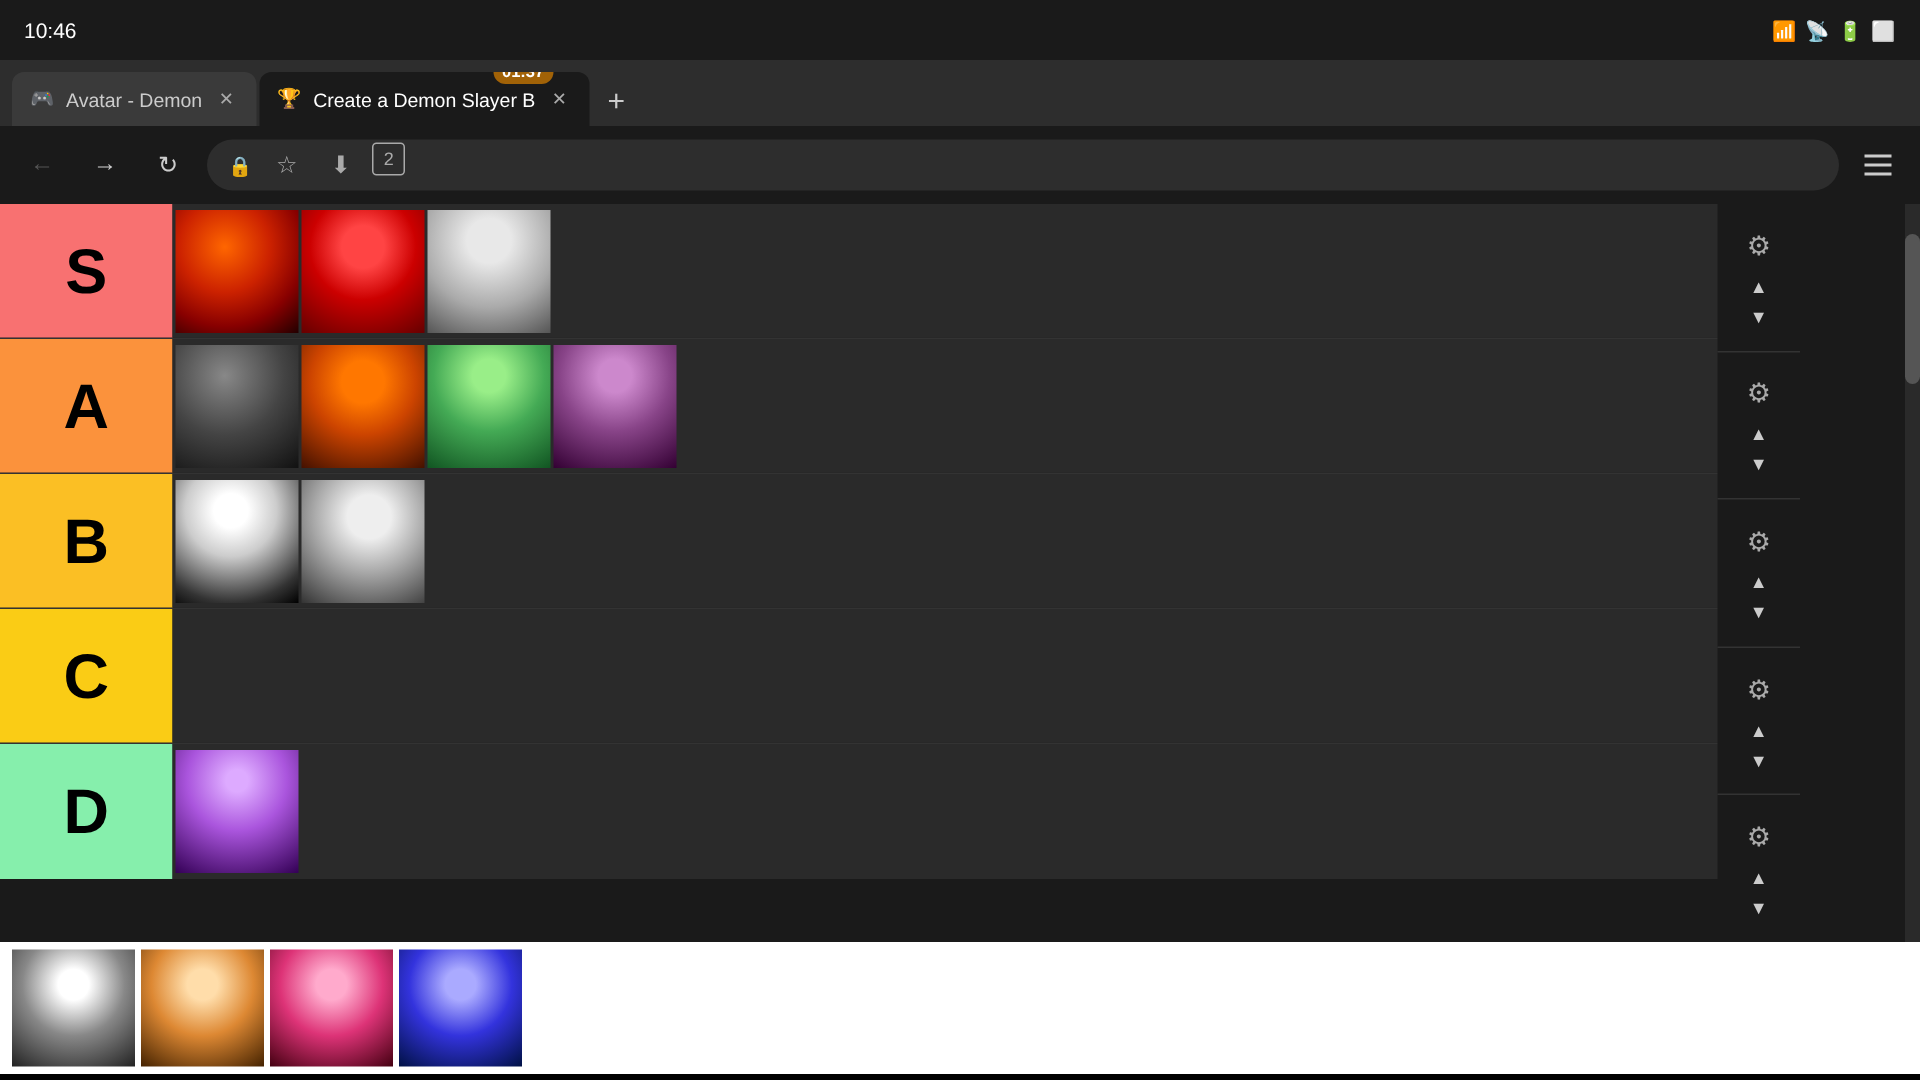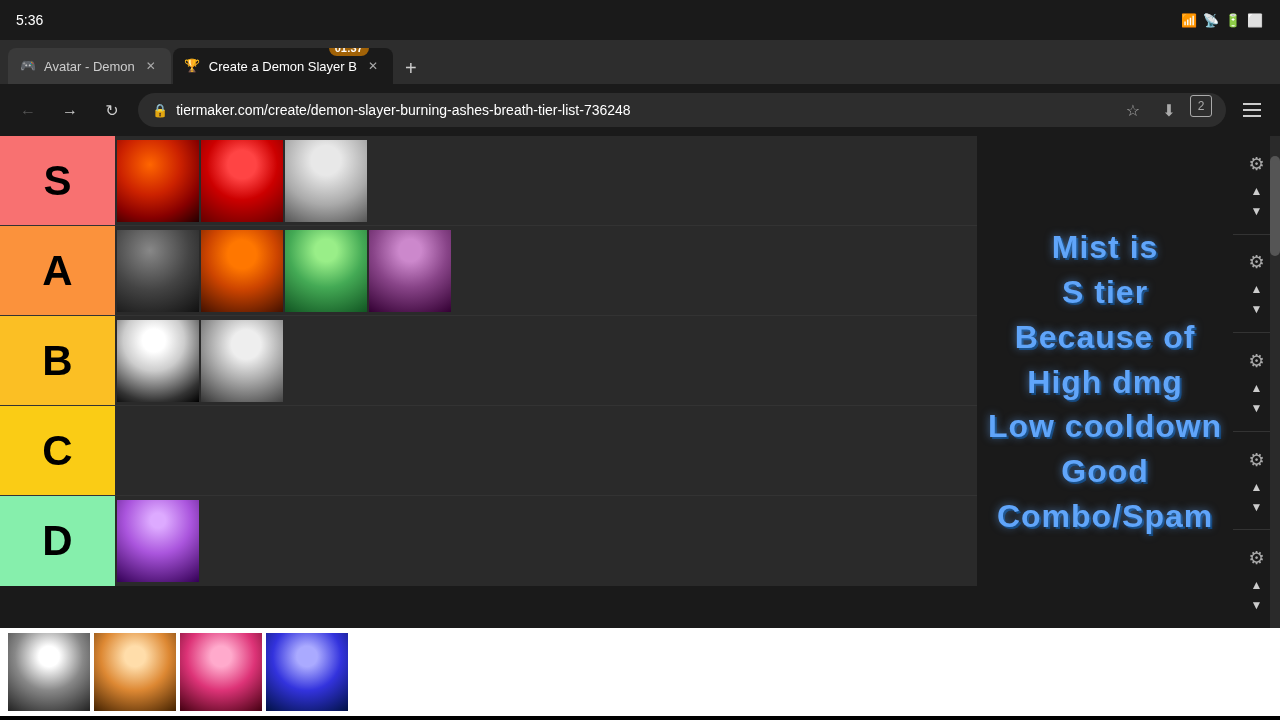--- a/index.html
+++ b/index.html
@@ -354,21 +354,21 @@
       width: 18px;
       height: 2px;
       background: #ccc;
       margin: 2px 0;
     }
   </style>
 </head>
 <body>
 
 <div class="status-bar">
-  <span>5:36</span>
+  <span>10:46</span>
   <div class="status-icons">
     <span>📶</span>
     <span>📡</span>
     <span>🔋</span>
     <span>⬜</span>
   </div>
 </div>
 
 <div class="tab-bar">
   <div class="tab inactive">
@@ -384,21 +384,20 @@
   </div>
   <button class="tab-new">+</button>
 </div>
 
 <div class="address-bar">
   <button class="nav-btn disabled">←</button>
   <button class="nav-btn">→</button>
   <button class="nav-btn">↻</button>
   <div class="url-bar">
     <span class="lock-icon">🔒</span>
-    <span class="url-text">tiermaker.com/create/demon-slayer-burning-ashes-breath-tier-list-736248</span>
     <div class="url-actions">
       <button class="url-action-btn">☆</button>
       <button class="url-action-btn">⬇</button>
       <button class="url-action-btn" style="font-size:12px;border:1px solid #aaa;border-radius:3px;width:22px;height:22px;">2</button>
     </div>
   </div>
   <div style="width:32px;height:32px;display:flex;flex-direction:column;align-items:center;justify-content:center;cursor:pointer;">
     <span class="hamburger-line"></span>
     <span class="hamburger-line"></span>
     <span class="hamburger-line"></span>
@@ -454,25 +453,20 @@
       <div class="tier-label d">
         <span>D</span>
       </div>
       <div class="tier-items">
         <div class="char-img anime-d1"></div>
       </div>
     </div>
 
   </div>
 
-  <div class="annotation-panel">
-    <div class="annotation-text">
-      Mist is<br>S tier<br>Because of<br>High dmg<br>Low cooldown<br>Good<br>Combo/Spam
-    </div>
-  </div>
 
   <div class="controls-panel">
     <div class="control-row">
       <button class="control-gear">⚙</button>
       <div class="control-arrows">
         <button class="arrow-btn">▲</button>
         <button class="arrow-btn">▼</button>
       </div>
     </div>
     <div class="control-row">

